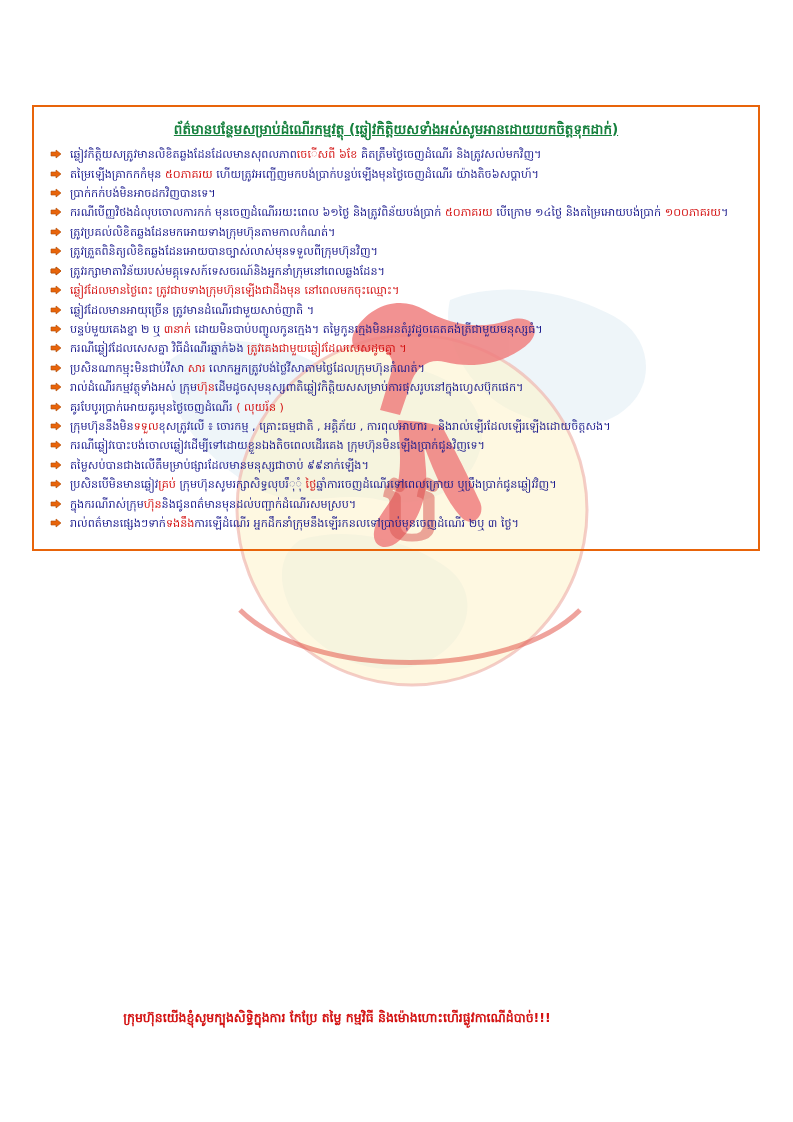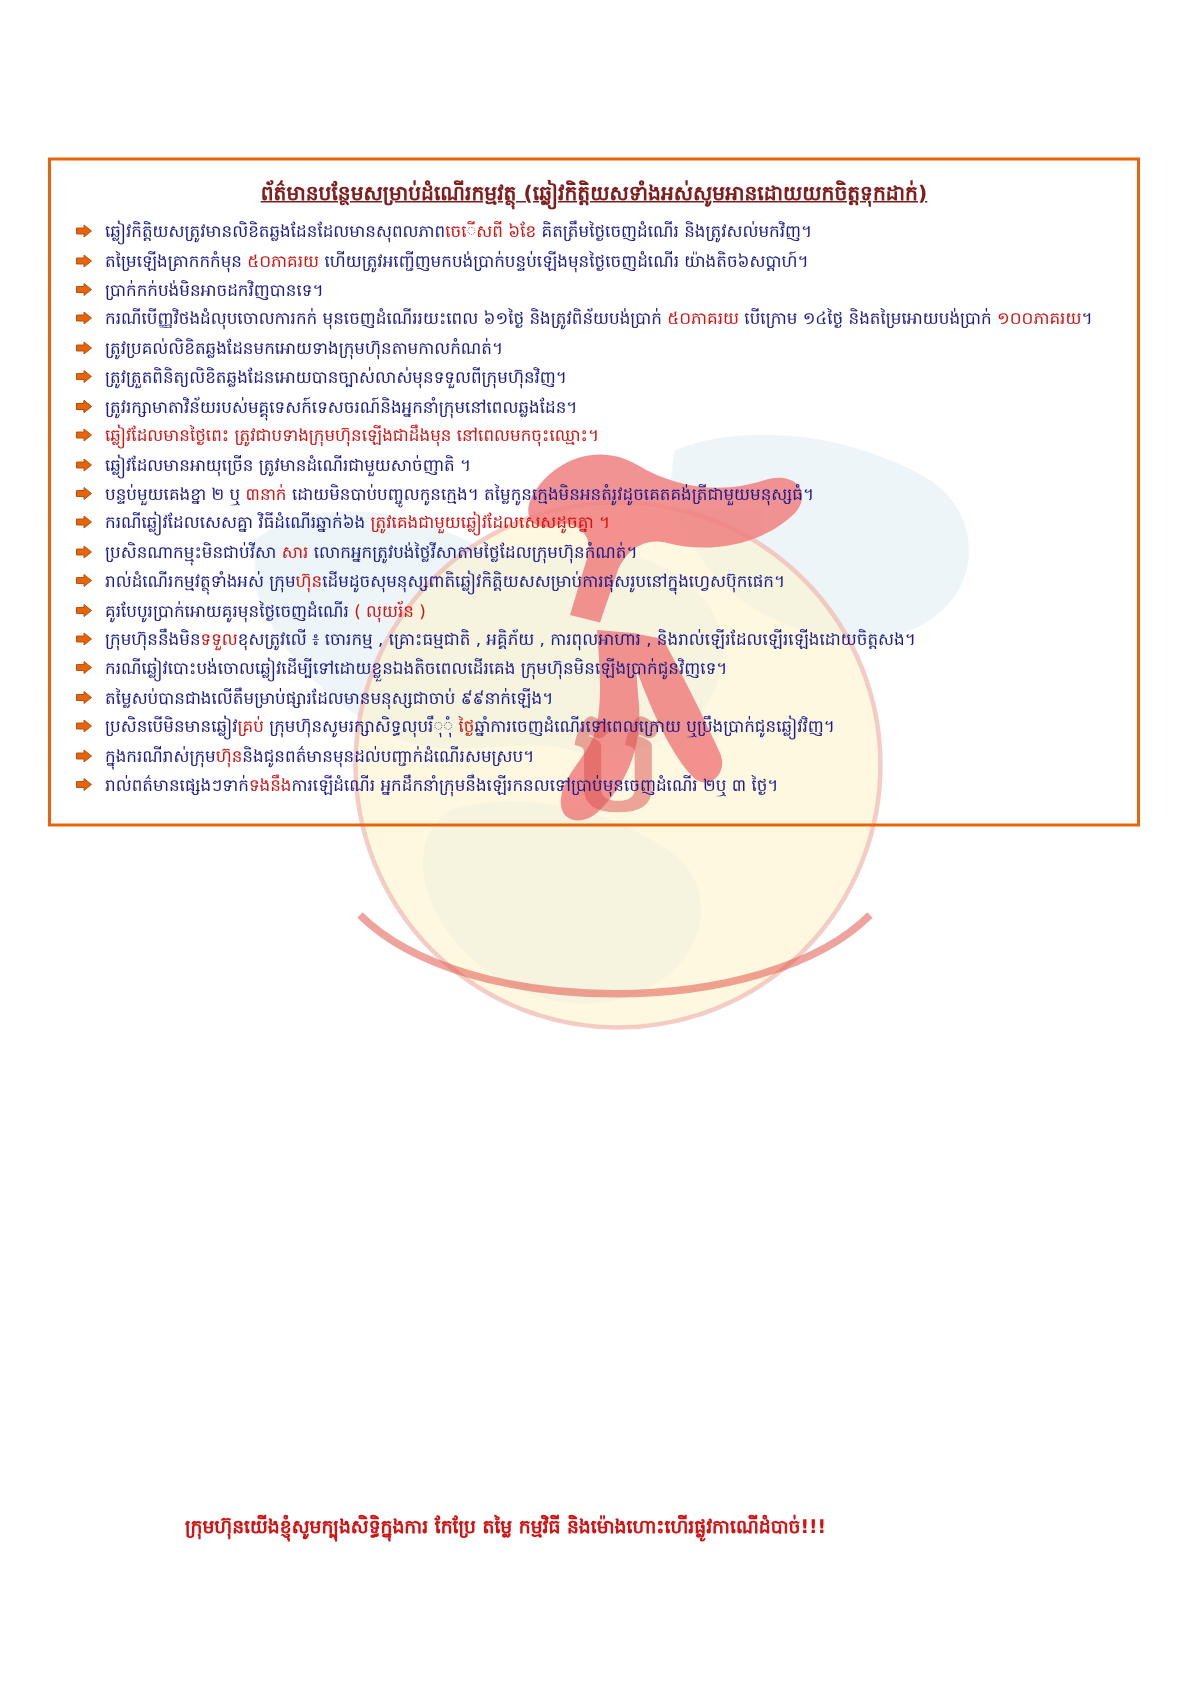--- a/index.html
+++ b/index.html
@@ -34,21 +34,21 @@
     width: 728px;
     box-sizing: border-box;
     border: 2px solid #e8640a;
     background: transparent;
     padding: 10px 14px 14px 14px;
     z-index: 2;
   }
 
   .doc-title {
     text-align: center;
-    color: #7f1d1d;
+    color: #15803d;
     font-weight: bold;
     font-size: 13.5px;
     text-decoration: underline;
     line-height: 1.5;
     margin: 2px 0 8px 0;
   }
 
   ul.bullet-list {
     list-style: none;
     margin: 0;

